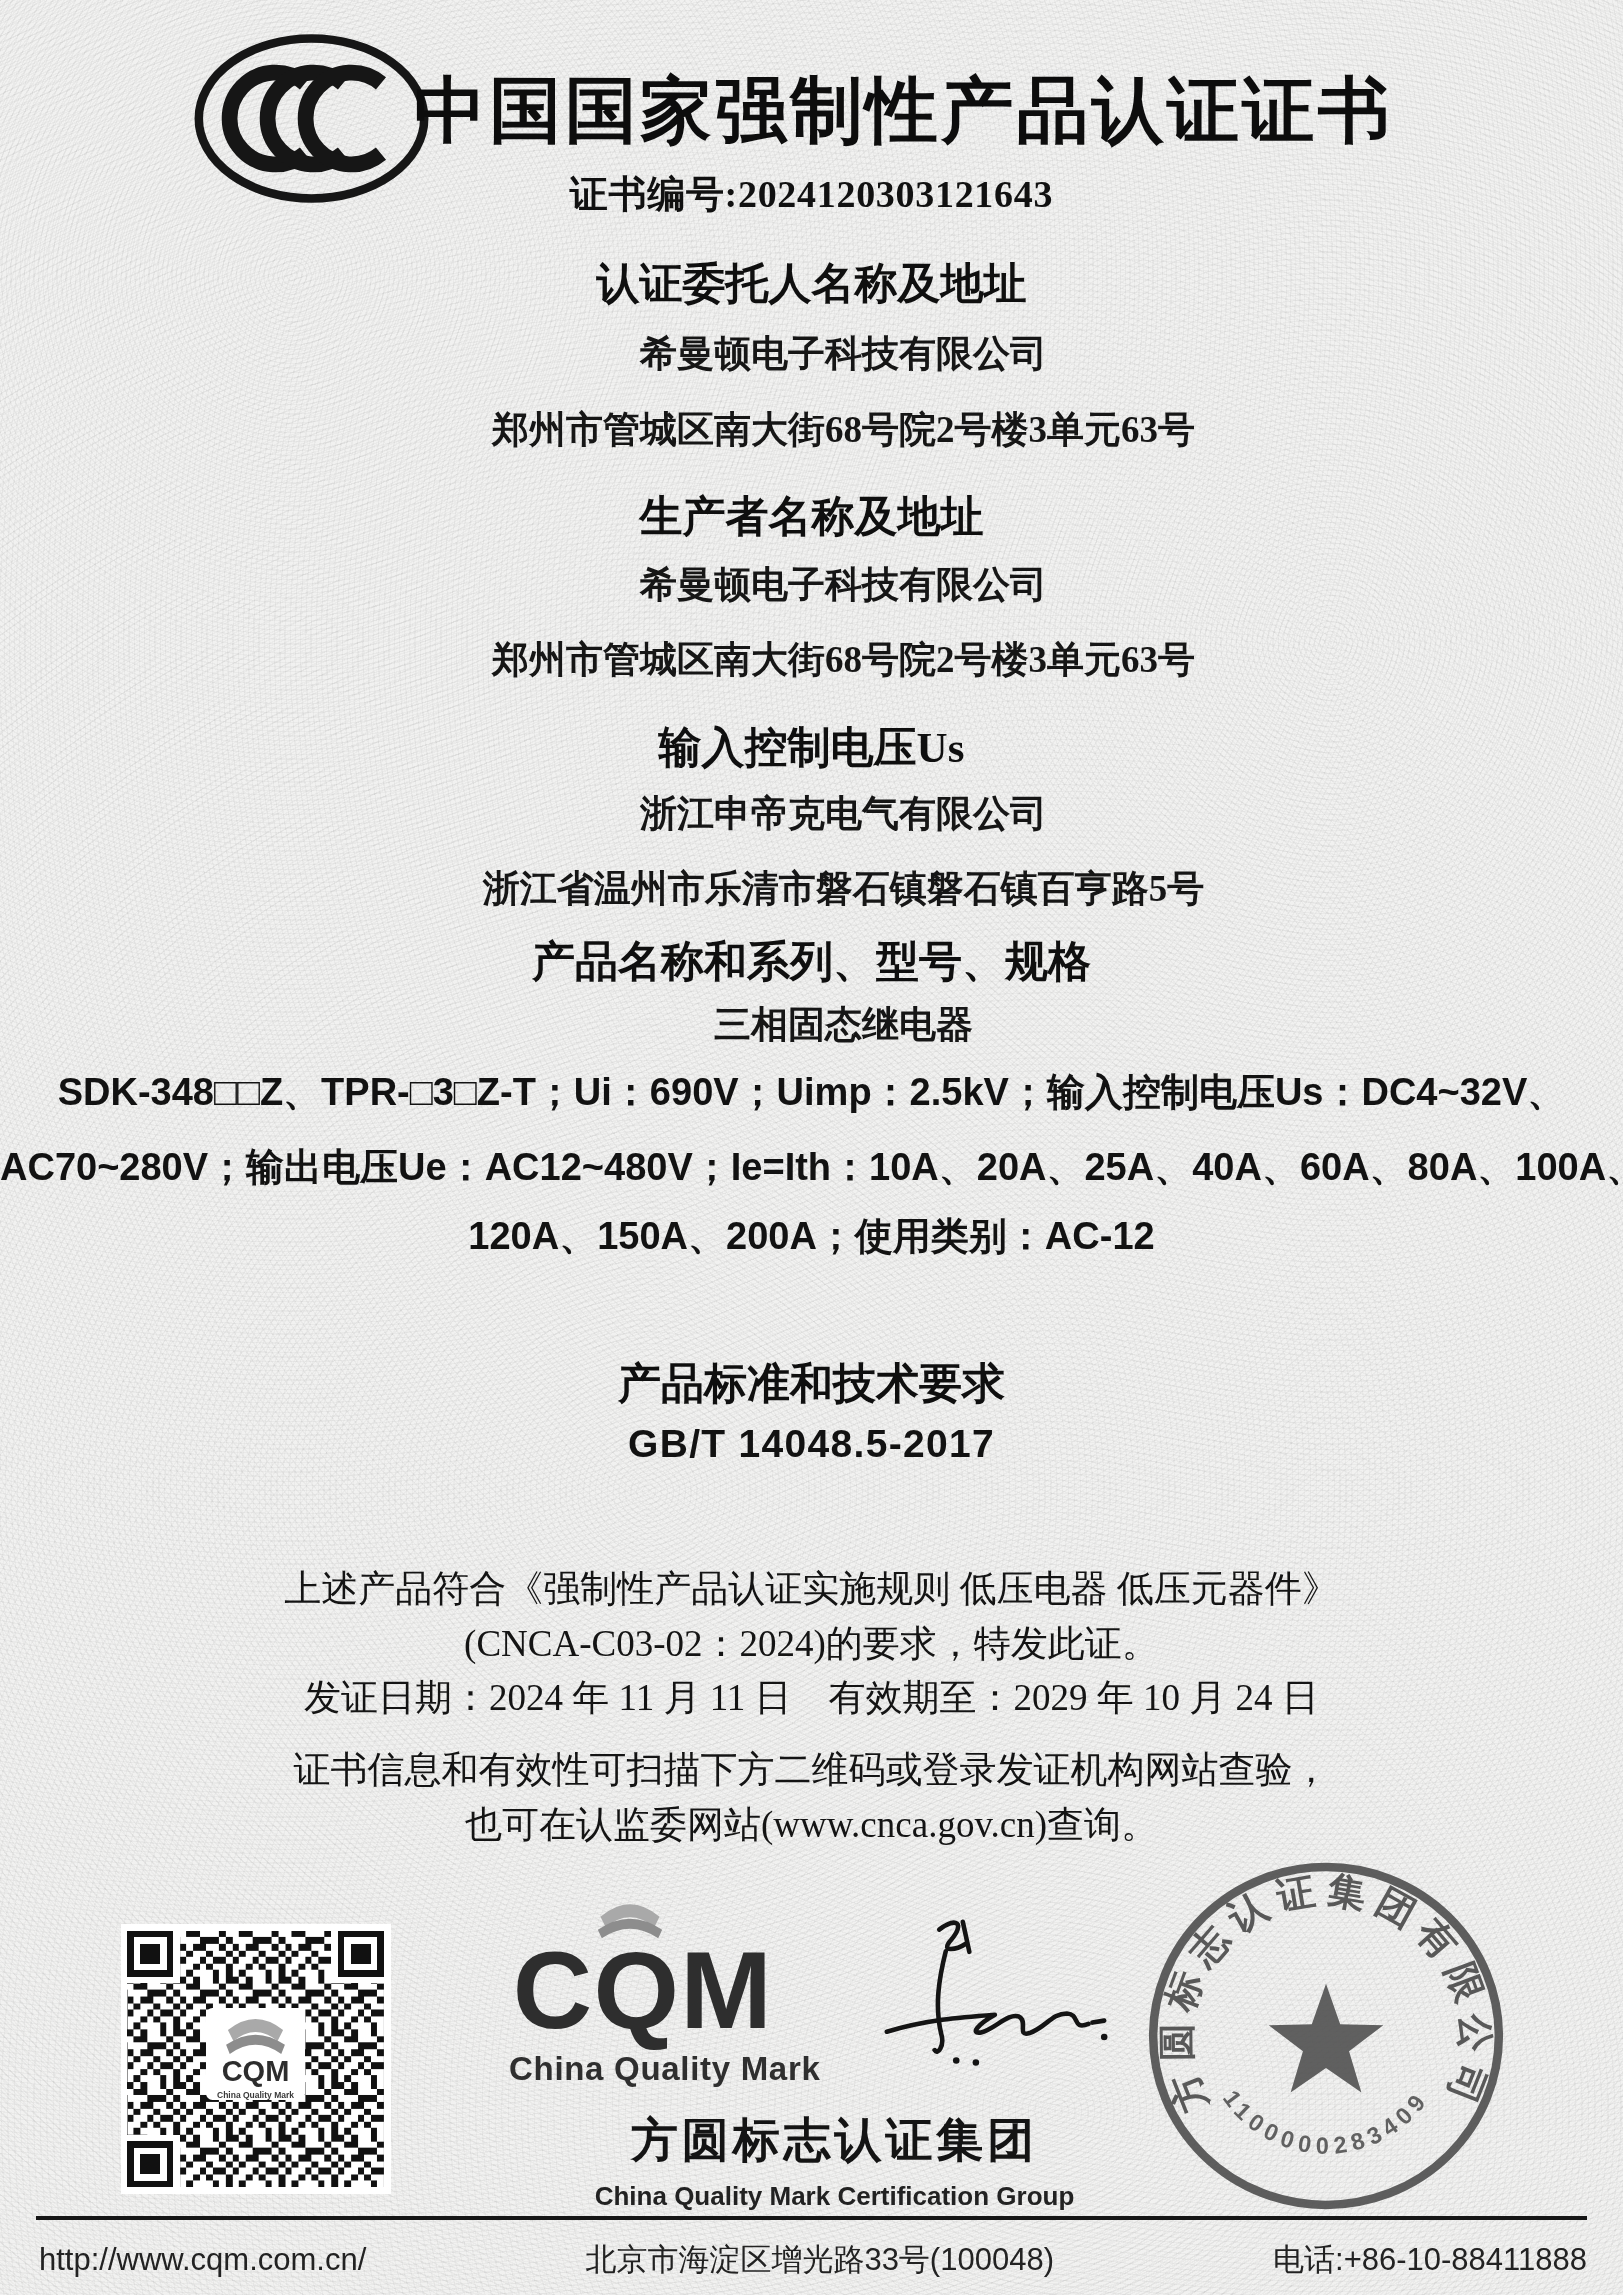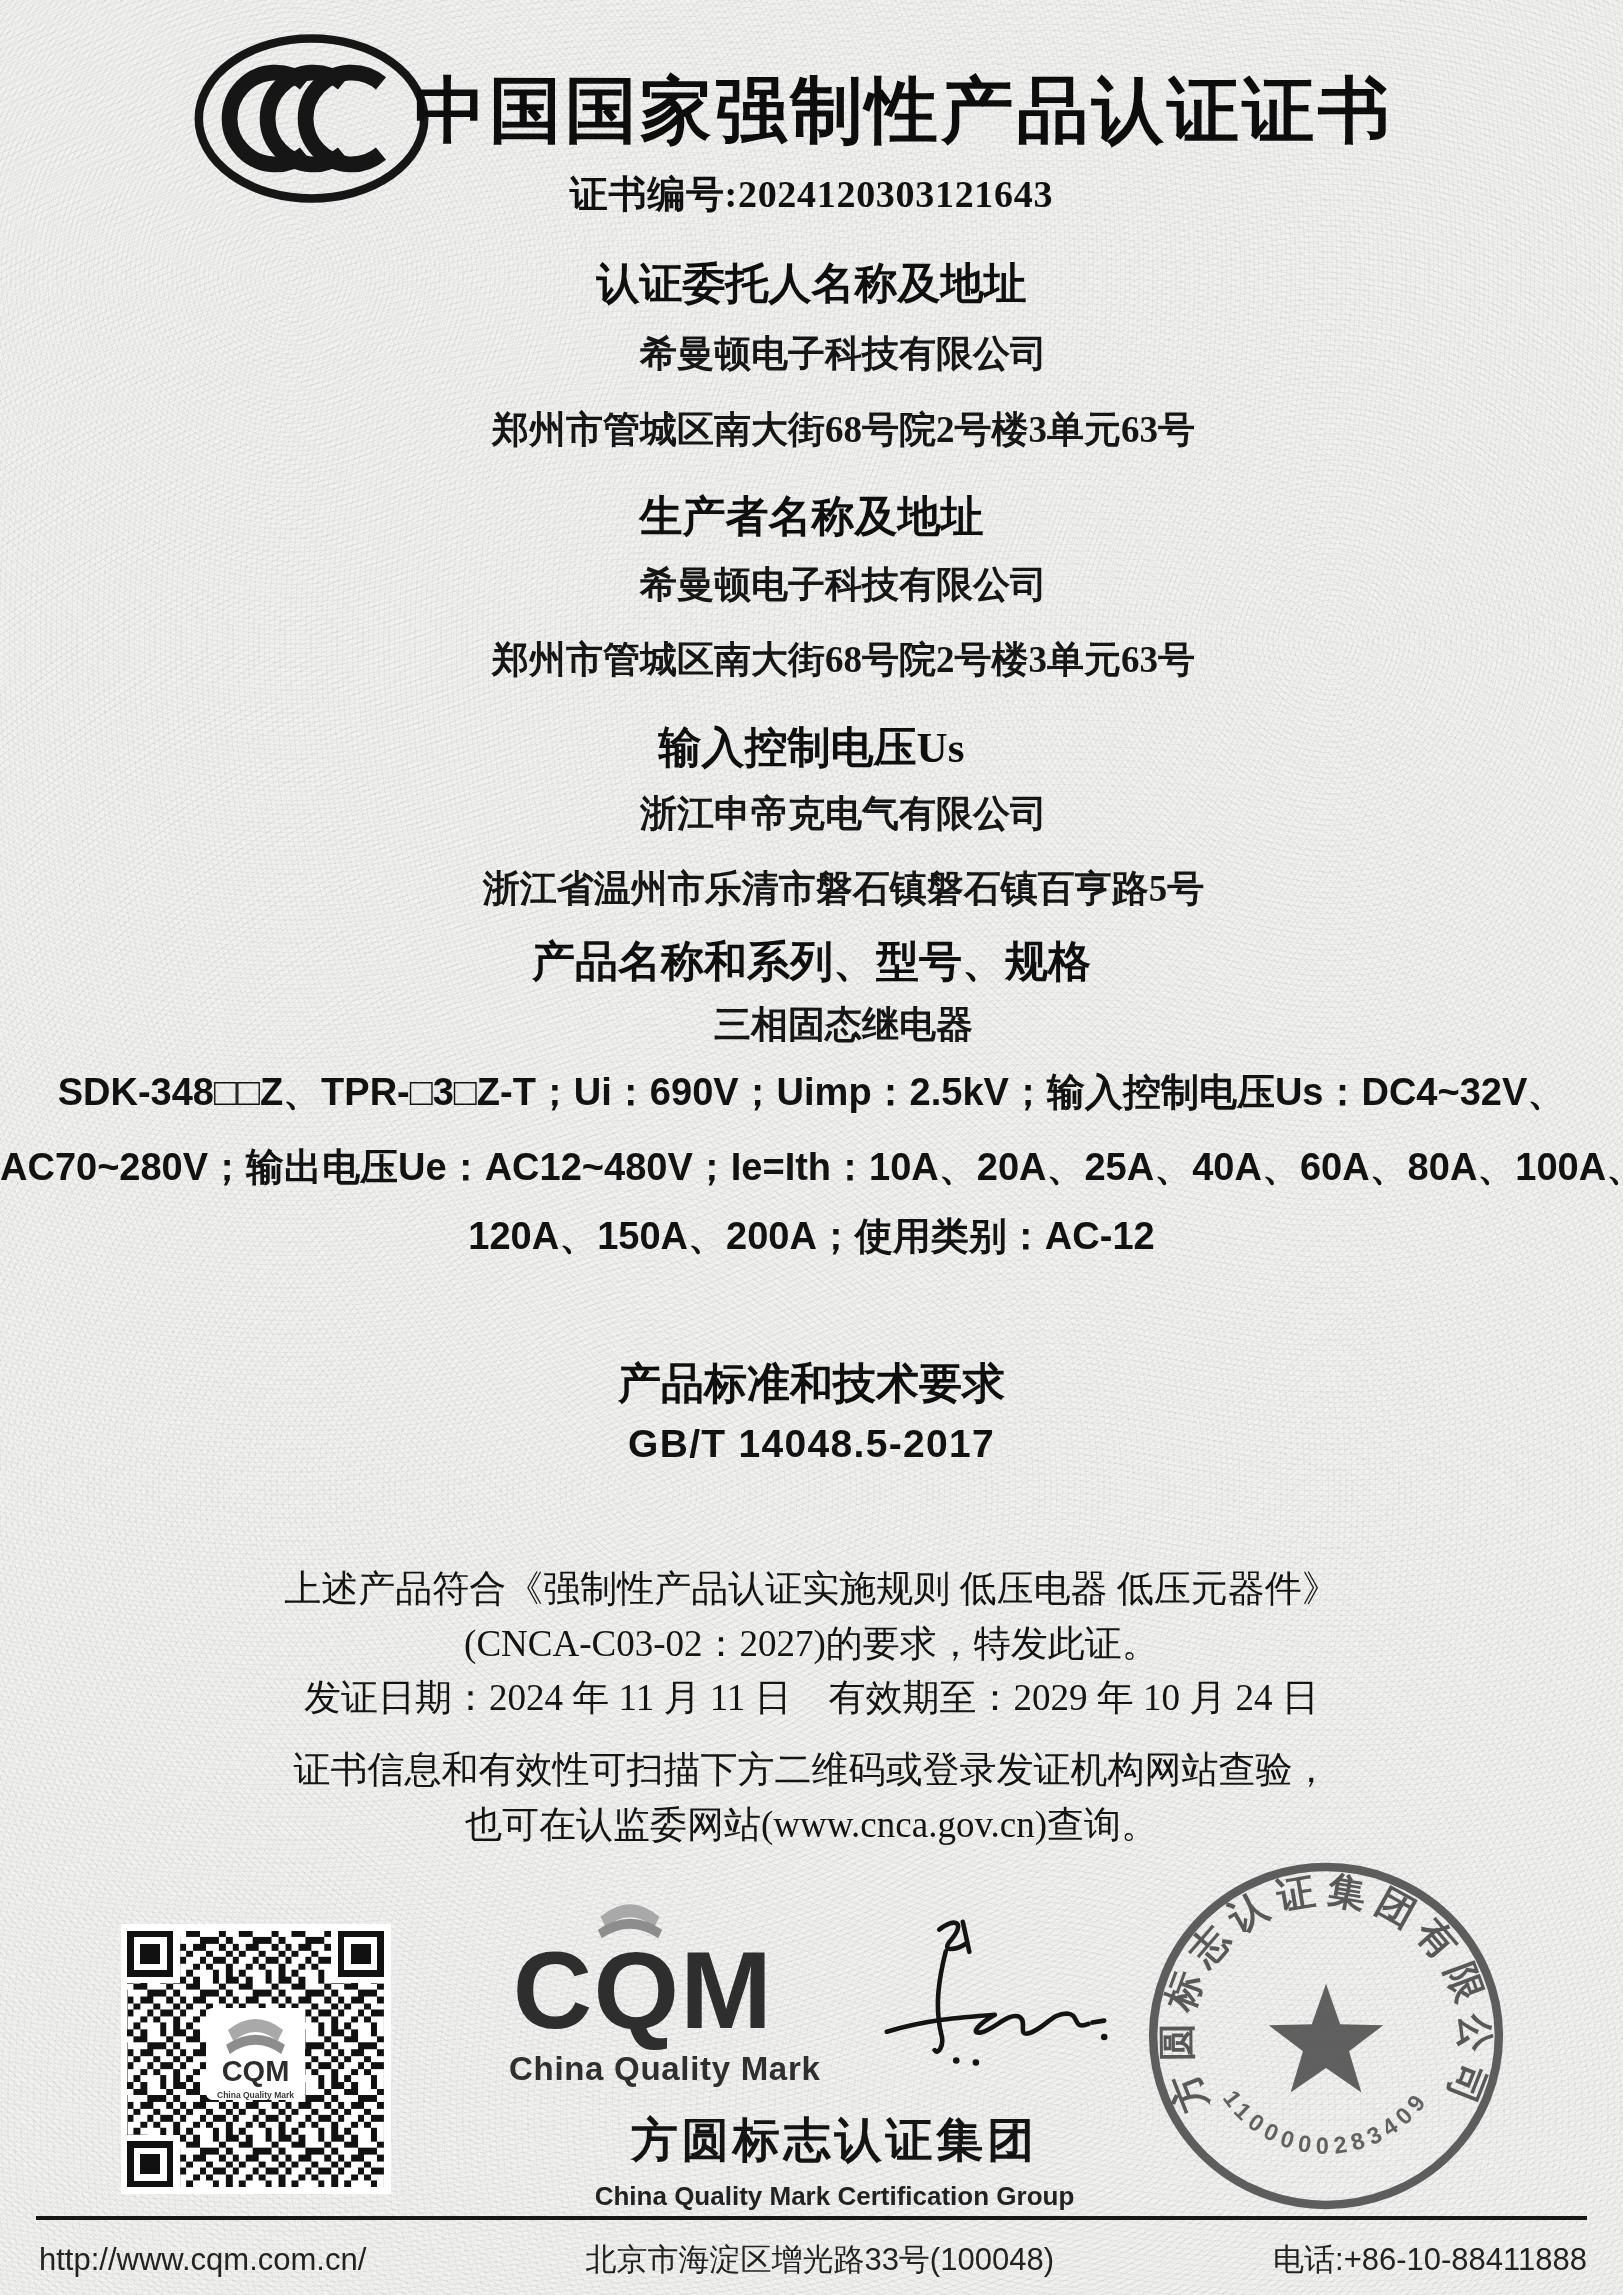--- a/index.html
+++ b/index.html
@@ -88,21 +88,21 @@
   <div class="line sec-h cn-serif" style="top:933px;">产品名称和系列、型号、规格</div>
   <div class="line sec-v cn-serif" style="top:1000px;">三相固态继电器</div>
   <div class="line spec" style="top:1067px;">SDK-348□□Z、TPR-□3□Z-T；Ui：690V；Uimp：2.5kV；输入控制电压Us：DC4~32V、</div>
   <div class="line spec" style="top:1142px;">AC70~280V；输出电压Ue：AC12~480V；Ie=Ith：10A、20A、25A、40A、60A、80A、100A、</div>
   <div class="line spec" style="top:1211px;">120A、150A、200A；使用类别：AC-12</div>
 
   <div class="line sec-h cn-serif" style="top:1355px;">产品标准和技术要求</div>
   <div class="line gbt" style="top:1422px;">GB/T 14048.5-2017</div>
 
   <div class="line stmt cn-serif" style="top:1564px;">上述产品符合《强制性产品认证实施规则 低压电器 低压元器件》</div>
-  <div class="line stmt cn-serif" style="top:1619px;">(CNCA-C03-02：2027)的要求，特发此证。</div>
+  <div class="line stmt cn-serif" style="top:1619px;">(CNCA-C03-02：2024)的要求，特发此证。</div>
   <div class="line stmt cn-serif" style="top:1673px;">发证日期：2024 年 11 月 11 日　有效期至：2029 年 10 月 24 日</div>
 
   <div class="line stmt cn-serif" style="top:1745px;">证书信息和有效性可扫描下方二维码或登录发证机构网站查验，</div>
   <div class="line stmt cn-serif" style="top:1800px;">也可在认监委网站(www.cnca.gov.cn)查询。</div>
 
   <div class="abs qr-wrap">
     <svg viewBox="0 0 41 41" shape-rendering="crispEdges" aria-hidden="true">
       <defs>
         <pattern id="qrp" width="8" height="8" patternUnits="userSpaceOnUse">
           <rect x="0" y="0" width="1" height="1" fill="#111"></rect>

